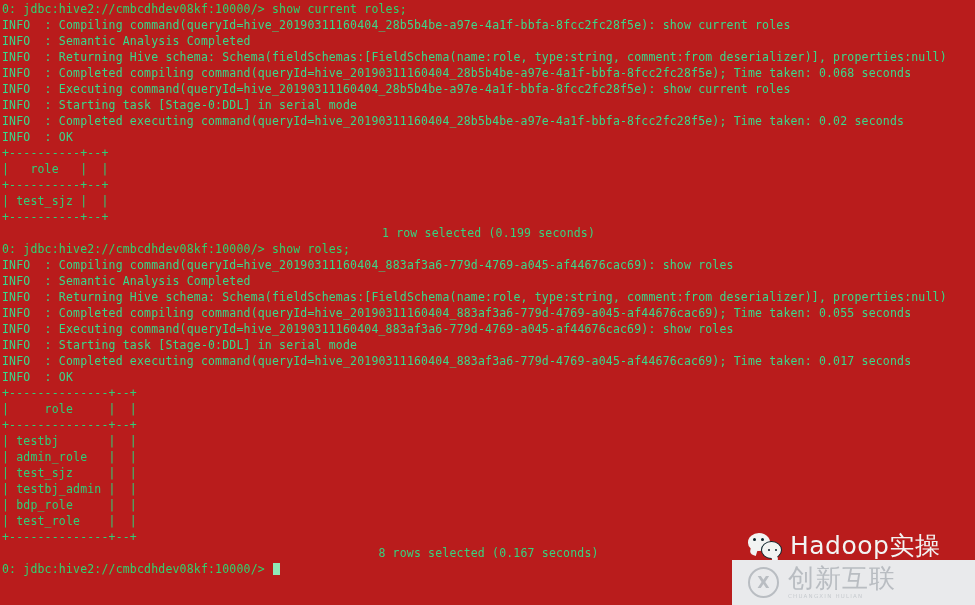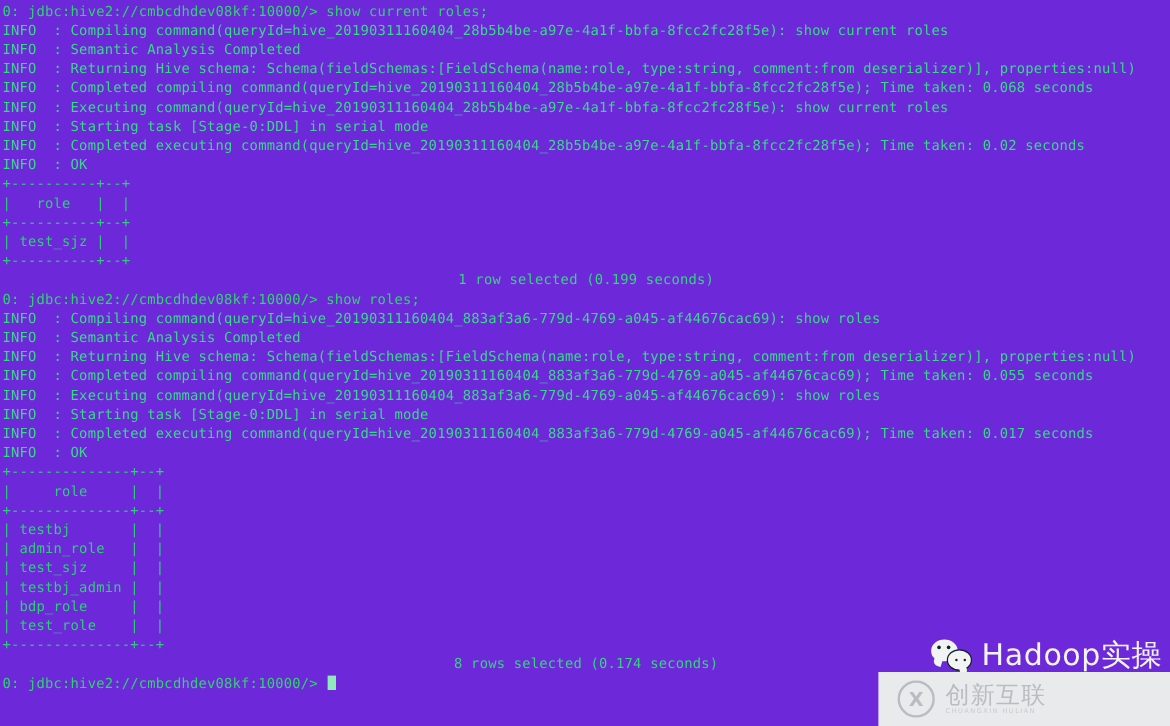--- a/index.html
+++ b/index.html
@@ -5,21 +5,21 @@
 <style>
   html, body {
     margin: 0;
     padding: 0;
     background: #0a2128;
   }
   #terminal {
     position: relative;
     width: 975px;
     height: 605px;
-    background: #6d28d9;
+    background: #b91c1c;
     overflow: hidden;
     font-family: "DejaVu Sans Mono", "Liberation Mono", monospace;
     font-size: 11.5px;
     line-height: 16px;
     letter-spacing: 0.18px;
     color: #3fe08a;
   }
   #lines {
     position: absolute;
     top: 1px;
@@ -43,21 +43,21 @@
     width: 7px;
     height: 12px;
     background: #8fe9b8;
     vertical-align: -2px;
     margin-left: 1px;
   }
 
   
   #watermark {
     position: absolute;
-    left: 776px;
+    left: 748px;
     top: 533px;
     display: flex;
     align-items: center;
     gap: 8px;
     pointer-events: none;
   }
   #watermark .wm-text {
     font-family: "DejaVu Sans", "Liberation Sans", sans-serif;
     font-size: 25px;
     color: #f2f4f3;
@@ -135,21 +135,21 @@
     font-size: 16px;
     font-weight: bold;
     display: flex;
     align-items: center;
     justify-content: center;
     flex: none;
   }
   #badge .badge-words { line-height: 1.05; }
   #badge .badge-cn {
     font-family: "DejaVu Sans", "Liberation Sans", sans-serif;
-    font-size: 20px;
+    font-size: 26px;
     color: #b9bdc2;
     letter-spacing: 1px;
     white-space: nowrap;
     text-align: center;
   }
   #badge .badge-en {
     font-family: "DejaVu Sans", "Liberation Sans", sans-serif;
     font-size: 5.5px;
     color: #c7cbcf;
     letter-spacing: 1.2px;
@@ -190,21 +190,21 @@
       <div class="line t-table">+--------------+--+</div>
       <div class="line t-table">|     role     |  |</div>
       <div class="line t-table">+--------------+--+</div>
       <div class="line t-table">| testbj       |  |</div>
       <div class="line t-table">| admin_role   |  |</div>
       <div class="line t-table">| test_sjz     |  |</div>
       <div class="line t-table">| testbj_admin |  |</div>
       <div class="line t-table">| bdp_role     |  |</div>
       <div class="line t-table">| test_role    |  |</div>
       <div class="line t-table">+--------------+--+</div>
-      <div class="line t-result">8 rows selected (0.174 seconds)</div>
+      <div class="line t-result">8 rows selected (0.167 seconds)</div>
       <div class="line t-prompt"><span>0: jdbc:hive2://cmbcdhdev08kf:10000/&gt; </span><span class="cursor"></span></div>
     </div>
 
   <div id="watermark">
     <span class="wechat-icon">
       <span class="bub1"></span>
       <span class="d" style="left:5px;  top:5px;"></span>
       <span class="d" style="left:13px; top:5px;"></span>
       <span class="bub2"></span>
       <span class="d" style="right:12px; bottom:8px; width:2.5px; height:2.5px;"></span>

